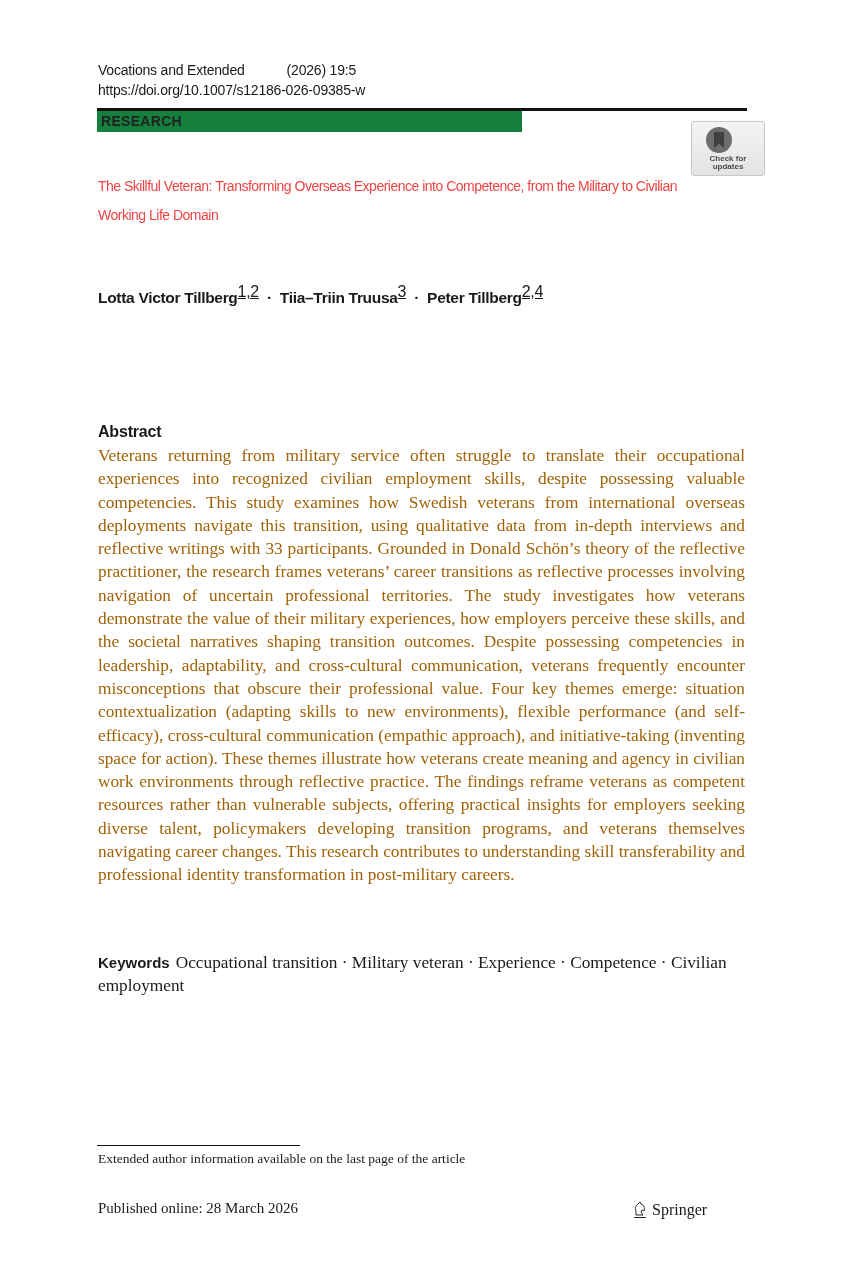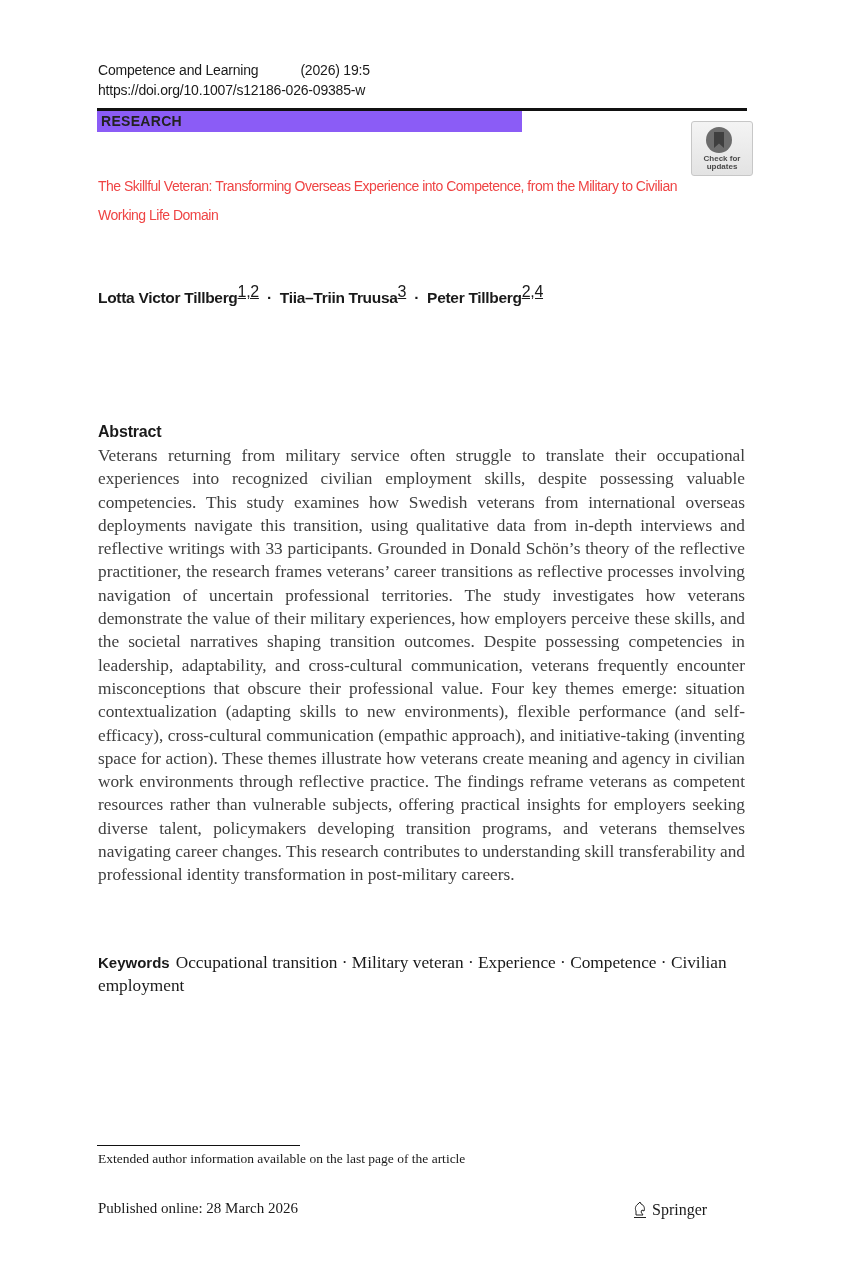--- a/index.html
+++ b/index.html
@@ -5,54 +5,54 @@
   html, body { margin: 0; padding: 0; background: #ffffff; }
   body { width: 844px; height: 1280px; position: relative; overflow: hidden; color: #1a1a1a; }
   .sans { font-family: "Liberation Sans", "DejaVu Sans", sans-serif; }
   .serif { font-family: "Liberation Serif", "DejaVu Serif", serif; }
 
   #journal-line { position: absolute; left: 98px; top: 62px; font-size: 14px; letter-spacing: -0.2px; }
   #journal-line .cite { margin-left: 42px; }
   #doi-line { position: absolute; left: 98px; top: 82px; font-size: 14px; letter-spacing: -0.2px; text-align: right; }
 
   #top-rule { position: absolute; left: 97px; top: 108px; width: 650px; height: 3px; background: #111; }
-  #category-bar { position: absolute; left: 97px; top: 111px; width: 425px; height: 21px; background: #8b5cf6; }
+  #category-bar { position: absolute; left: 97px; top: 111px; width: 425px; height: 21px; background: #15803d; }
   #category-bar span { position: absolute; left: 4px; top: 2px; font-size: 14px; font-weight: bold; letter-spacing: 0.3px; color: #222; }
 
-  #crossmark { position: absolute; left: 691px; top: 121px; width: 62px; height: 55px; border: 1px solid #c7c7c7; border-radius: 3px; background: linear-gradient(#f4f4f4, #e3e3e3); box-sizing: border-box; }
+  #crossmark { position: absolute; left: 691px; top: 121px; width: 74px; height: 55px; border: 1px solid #c7c7c7; border-radius: 3px; background: linear-gradient(#f4f4f4, #e3e3e3); box-sizing: border-box; }
   #crossmark .badge { position: absolute; left: 14px; top: 5px; width: 26px; height: 26px; border-radius: 50%; background: #6d6d6d; }
   #crossmark .badge::after { content: ""; position: absolute; left: 8px; top: 5px; width: 10px; height: 16px; background: #3f3f3f; clip-path: polygon(0 0, 100% 0, 100% 100%, 50% 72%, 0 100%); }
   #crossmark .txt { position: absolute; left: 0; top: 33px; width: 100%; text-align: center; font-size: 8px; line-height: 8px; font-weight: bold; color: #4a4a4a; }
 
   #title { position: absolute; left: 98px; top: 172px; width: 600px; font-size: 14px; line-height: 29px; font-weight: normal; letter-spacing: -0.5px; color: #ef4444; margin: 0; }
 
   #authors { position: absolute; left: 98px; top: 289px; font-size: 15.5px; font-weight: bold; letter-spacing: -0.3px; }
   #authors sup { font-size: 16px; font-weight: normal; vertical-align: 6px; line-height: 0; text-decoration: underline; }
   #authors .sep { margin: 0 4px; font-weight: bold; }
 
   #dates { position: absolute; left: 98px; top: 345px; font-size: 12.5px; line-height: 18px; letter-spacing: -0.2px; }
 
   #abstract-heading { position: absolute; left: 98px; top: 423px; font-size: 16px; font-weight: bold; letter-spacing: -0.2px; }
-  #abstract-text { position: absolute; left: 98px; top: 444px; width: 647px; font-size: 17.3px; line-height: 23.3px; text-align: justify; hyphens: manual; color: #404040; margin: 0; }
+  #abstract-text { position: absolute; left: 98px; top: 444px; width: 647px; font-size: 17.3px; line-height: 23.3px; text-align: justify; hyphens: manual; color: #a16207; margin: 0; }
 
   #keywords { position: absolute; left: 98px; top: 951px; width: 647px; font-size: 17.3px; line-height: 23.3px; }
   #keywords .kw-label { font-family: "Liberation Sans", sans-serif; font-weight: bold; font-size: 15px; margin-right: 6px; }
 
   #foot-rule { position: absolute; left: 97px; top: 1145px; width: 203px; height: 1px; background: #111; }
   #footnote { position: absolute; left: 98px; top: 1151px; font-size: 13.5px; }
 
   #published { position: absolute; left: 98px; top: 1200px; font-size: 15px; }
   #springer { position: absolute; left: 632px; top: 1201px; font-size: 16px; display: flex; align-items: center; gap: 4px; }
   #springer svg { width: 16px; height: 18px; }
 </style>
 </head>
 <body>
 
 <div id="journal-line" class="sans">
-  <span>Competence and Learning</span><span class="cite">(2026) 19:5</span>
+  <span>Vocations and Extended</span><span class="cite">(2026) 19:5</span>
 </div>
 <div id="doi-line" class="sans">https://doi.org/10.1007/s12186-026-09385-w</div>
 
 <div id="top-rule"></div>
 <div id="category-bar" class="sans">
   <span>RESEARCH</span>
 </div>
 
 <div id="crossmark" class="sans">
   <div class="badge"></div>

